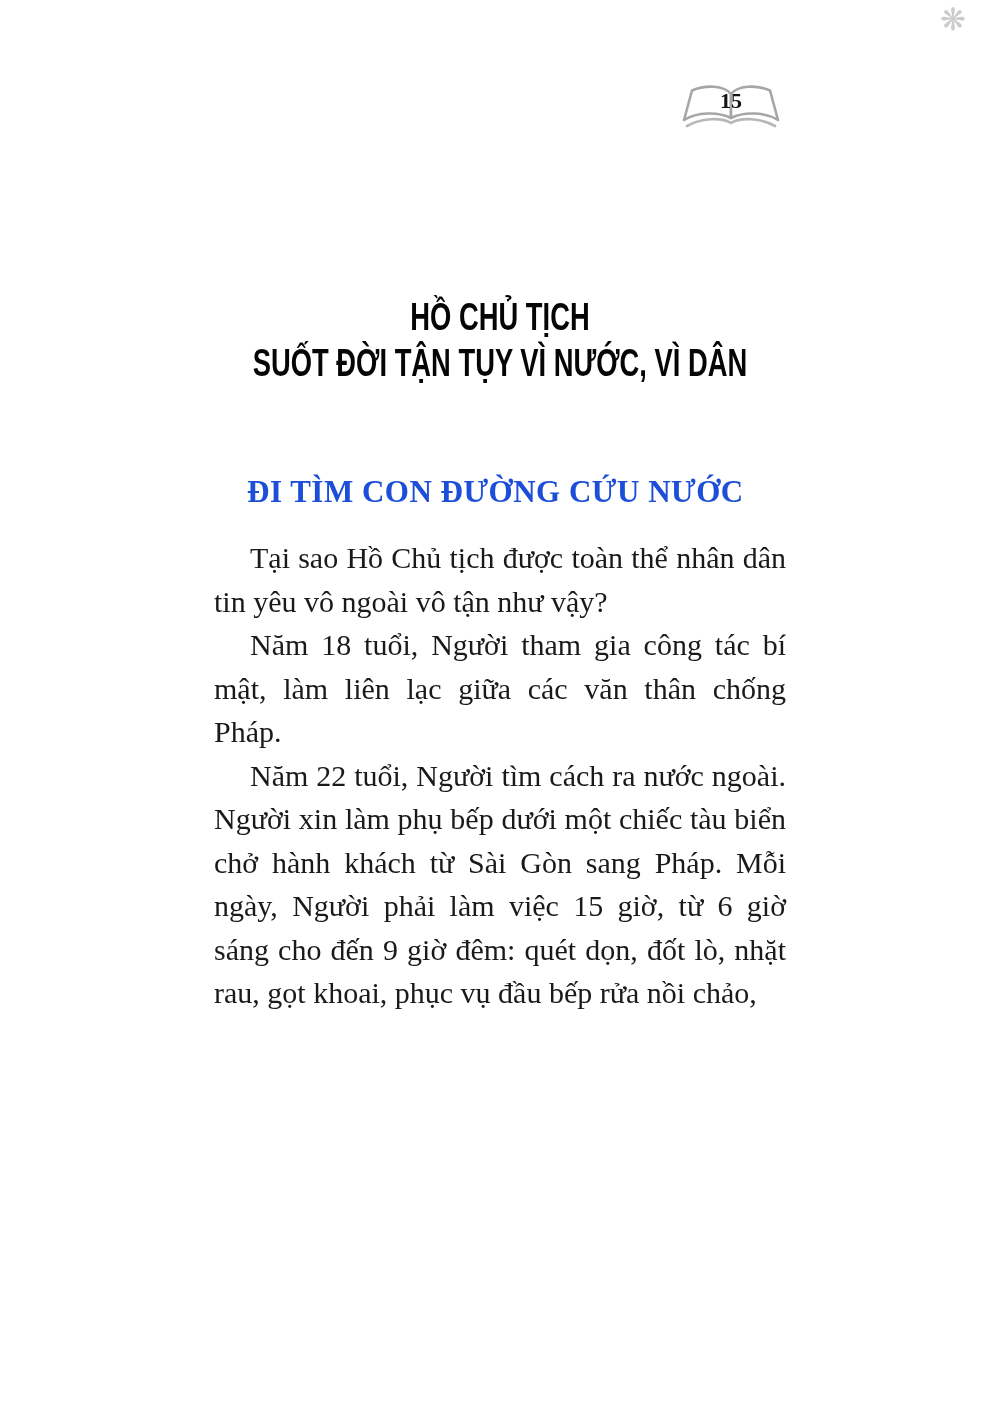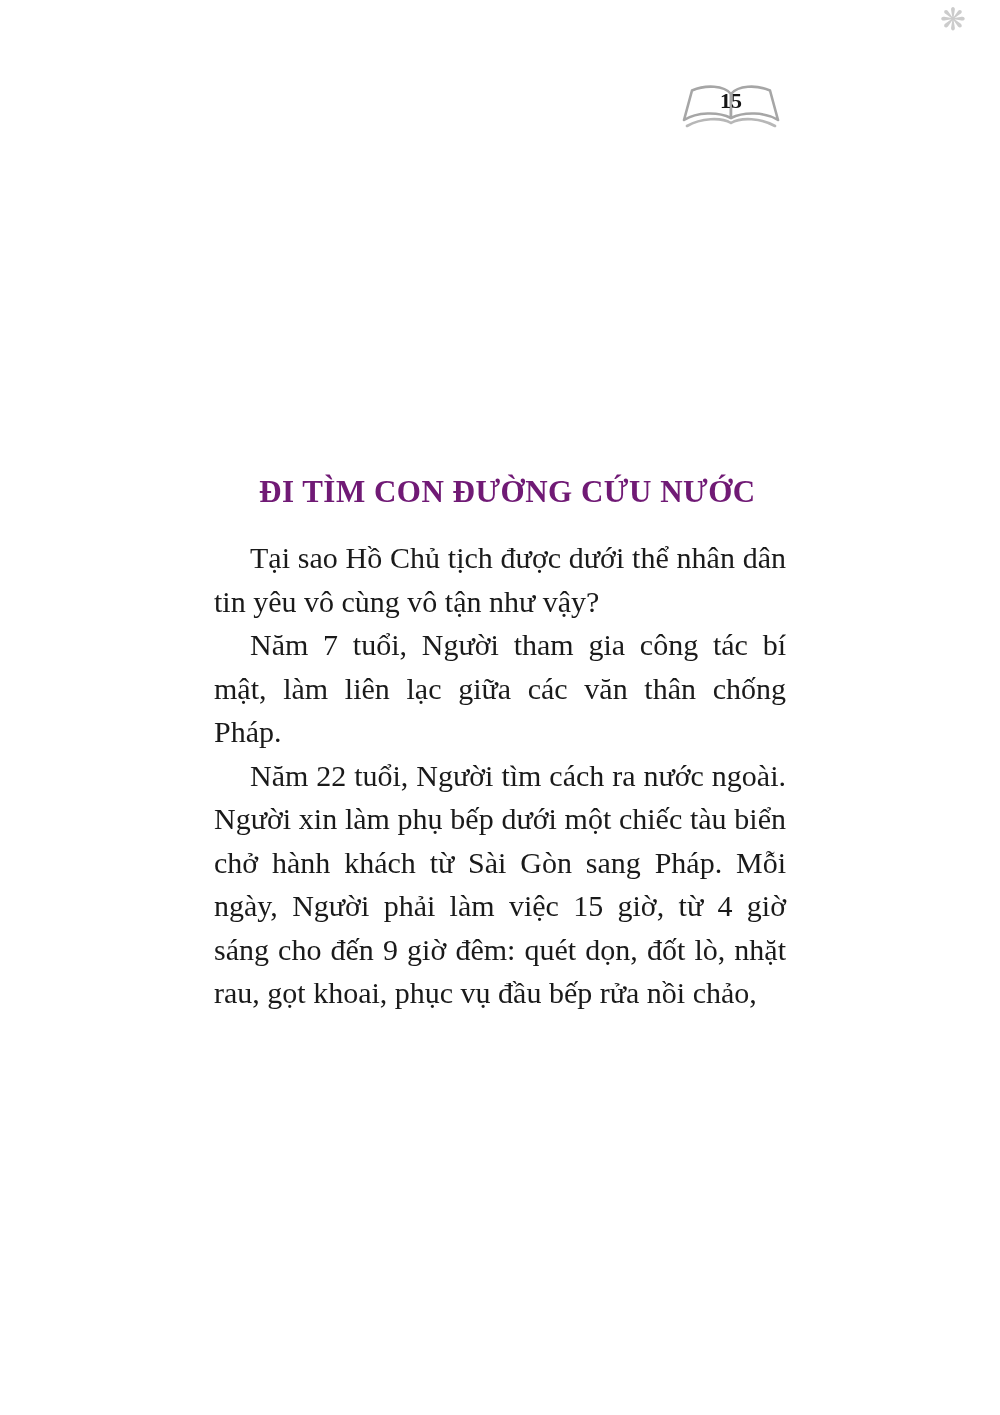--- a/index.html
+++ b/index.html
@@ -61,22 +61,22 @@
     position: absolute;
     left: 214px;
     top: 472px;
     width: 572px;
   }
   .section-heading {
     font-family: "Liberation Serif", "DejaVu Serif", serif;
     font-weight: 700;
     font-size: 31px;
     line-height: 40px;
-    margin: 0 0 24px 45px;
-    color: #701a75;
+    margin: 0 0 24px 33px;
+    color: #1d4ed8;
     letter-spacing: 0.5px;
     white-space: nowrap;
   }
   .content p {
     font-size: 30px;
     line-height: 43.5px;
     text-align: justify;
     text-indent: 36px;
     color: #1a1a1a;
   }
@@ -90,21 +90,25 @@
 
   <div class="book-badge">
     <svg viewBox="0 0 102 50" width="102" height="50" xmlns="http://www.w3.org/2000/svg">
       <path d="M51 13 C 44 4.5, 26 3.5, 12 9.5 L 4 39 C 17 31, 38 30.5, 51 37 Z" fill="#ffffff" stroke="#a6a6a6" stroke-width="2.6" stroke-linejoin="round"></path>
       <path d="M51 13 C 58 4.5, 76 3.5, 90 9.5 L 98 39 C 85 31, 64 30.5, 51 37 Z" fill="#ffffff" stroke="#a6a6a6" stroke-width="2.6" stroke-linejoin="round"></path>
       <path d="M7 45 C 21 37, 41 36, 51 42 C 61 36, 81 37, 95 45" fill="none" stroke="#b7b7b7" stroke-width="2.6" stroke-linecap="round"></path>
       <text x="51" y="27" text-anchor="middle" font-family="Liberation Serif, DejaVu Serif, serif" font-size="22" font-weight="bold" fill="#141414">15</text>
     </svg>
   </div>
 
+  <h1 class="title">
+    <span class="tline">HỒ CHỦ TỊCH</span>
+    <span class="tline">SUỐT ĐỜI TẬN TỤY VÌ NƯỚC, VÌ DÂN</span>
+  </h1>
 
   <div class="content">
     <h2 class="section-heading">ĐI TÌM CON ĐƯỜNG CỨU NƯỚC</h2>
-    <p>Tại sao Hồ Chủ tịch được dưới thể nhân dân tin yêu vô cùng vô tận như vậy?</p>
-    <p>Năm 7 tuổi, Người tham gia công tác bí mật, làm liên lạc giữa các văn thân chống Pháp.</p>
-    <p>Năm 22 tuổi, Người tìm cách ra nước ngoài. Người xin làm phụ bếp dưới một chiếc tàu biển chở hành khách từ Sài Gòn sang Pháp. Mỗi ngày, Người phải làm việc 15 giờ, từ 4 giờ sáng cho đến 9 giờ đêm: quét dọn, đốt lò, nhặt rau, gọt khoai, phục vụ đầu bếp rửa nồi chảo,</p>
+    <p>Tại sao Hồ Chủ tịch được toàn thể nhân dân tin yêu vô ngoài vô tận như vậy?</p>
+    <p>Năm 18 tuổi, Người tham gia công tác bí mật, làm liên lạc giữa các văn thân chống Pháp.</p>
+    <p>Năm 22 tuổi, Người tìm cách ra nước ngoài. Người xin làm phụ bếp dưới một chiếc tàu biển chở hành khách từ Sài Gòn sang Pháp. Mỗi ngày, Người phải làm việc 15 giờ, từ 6 giờ sáng cho đến 9 giờ đêm: quét dọn, đốt lò, nhặt rau, gọt khoai, phục vụ đầu bếp rửa nồi chảo,</p>
   </div>
 
 </div>
 
 </body></html>

